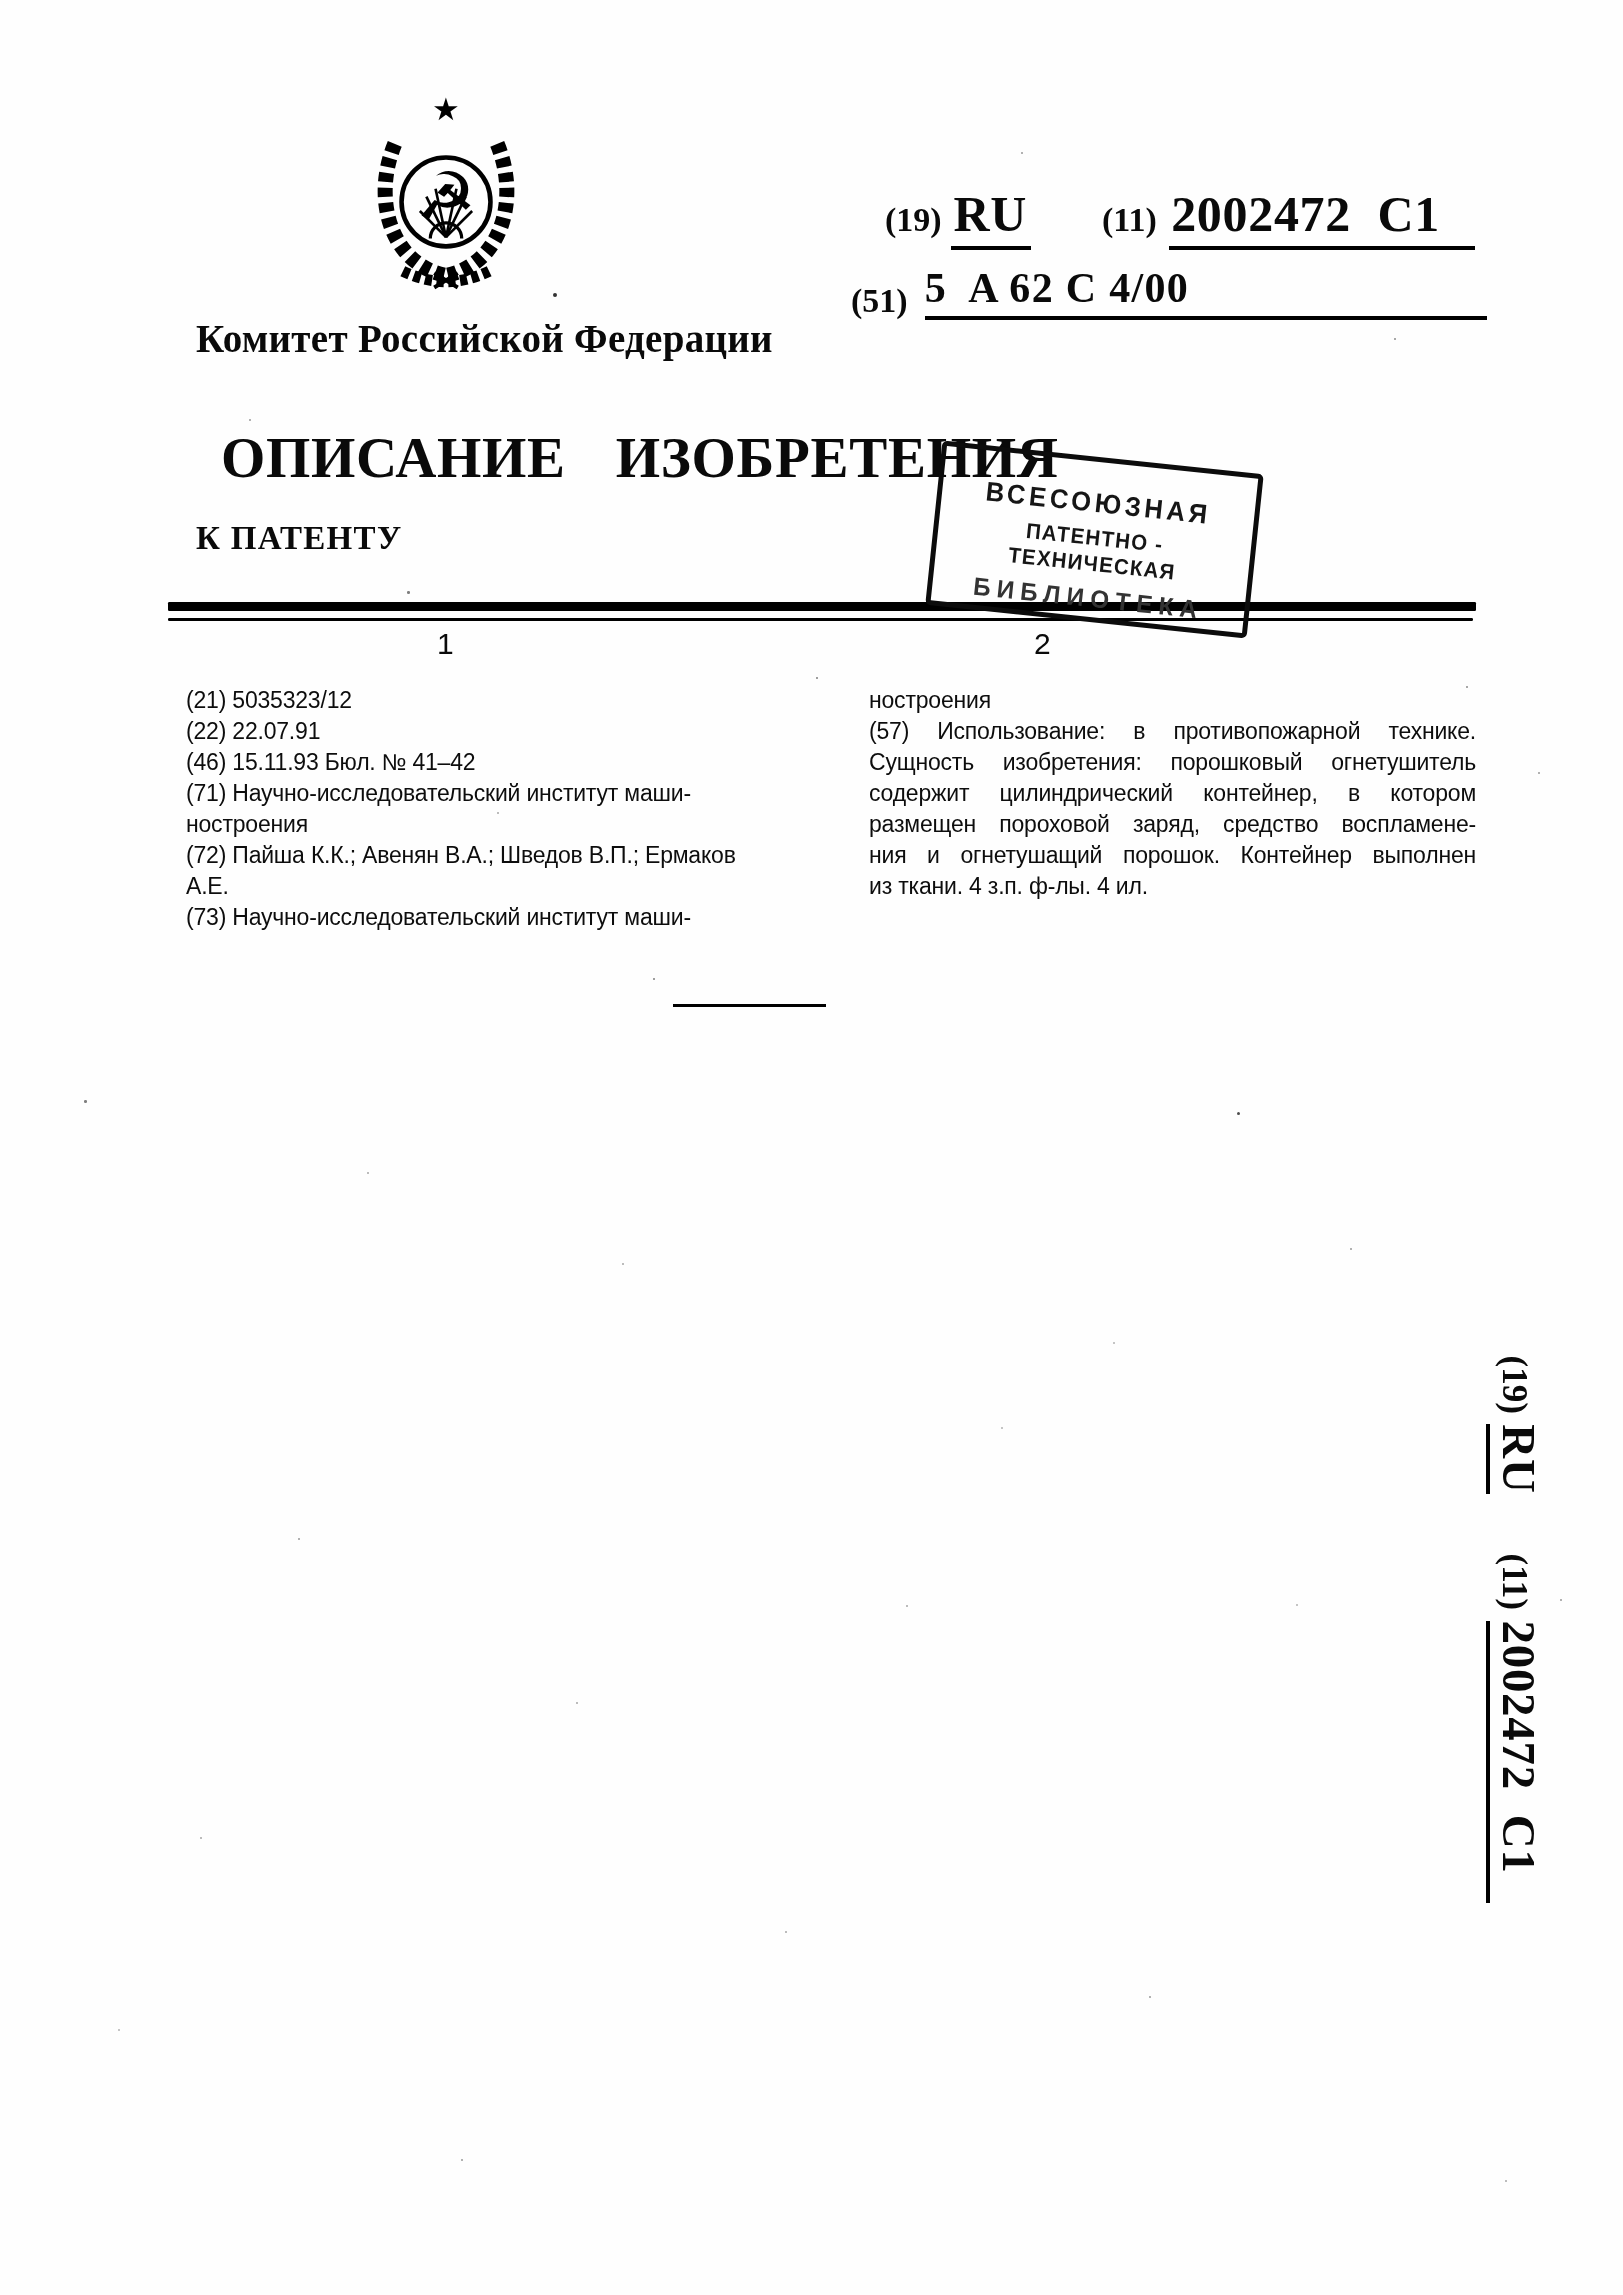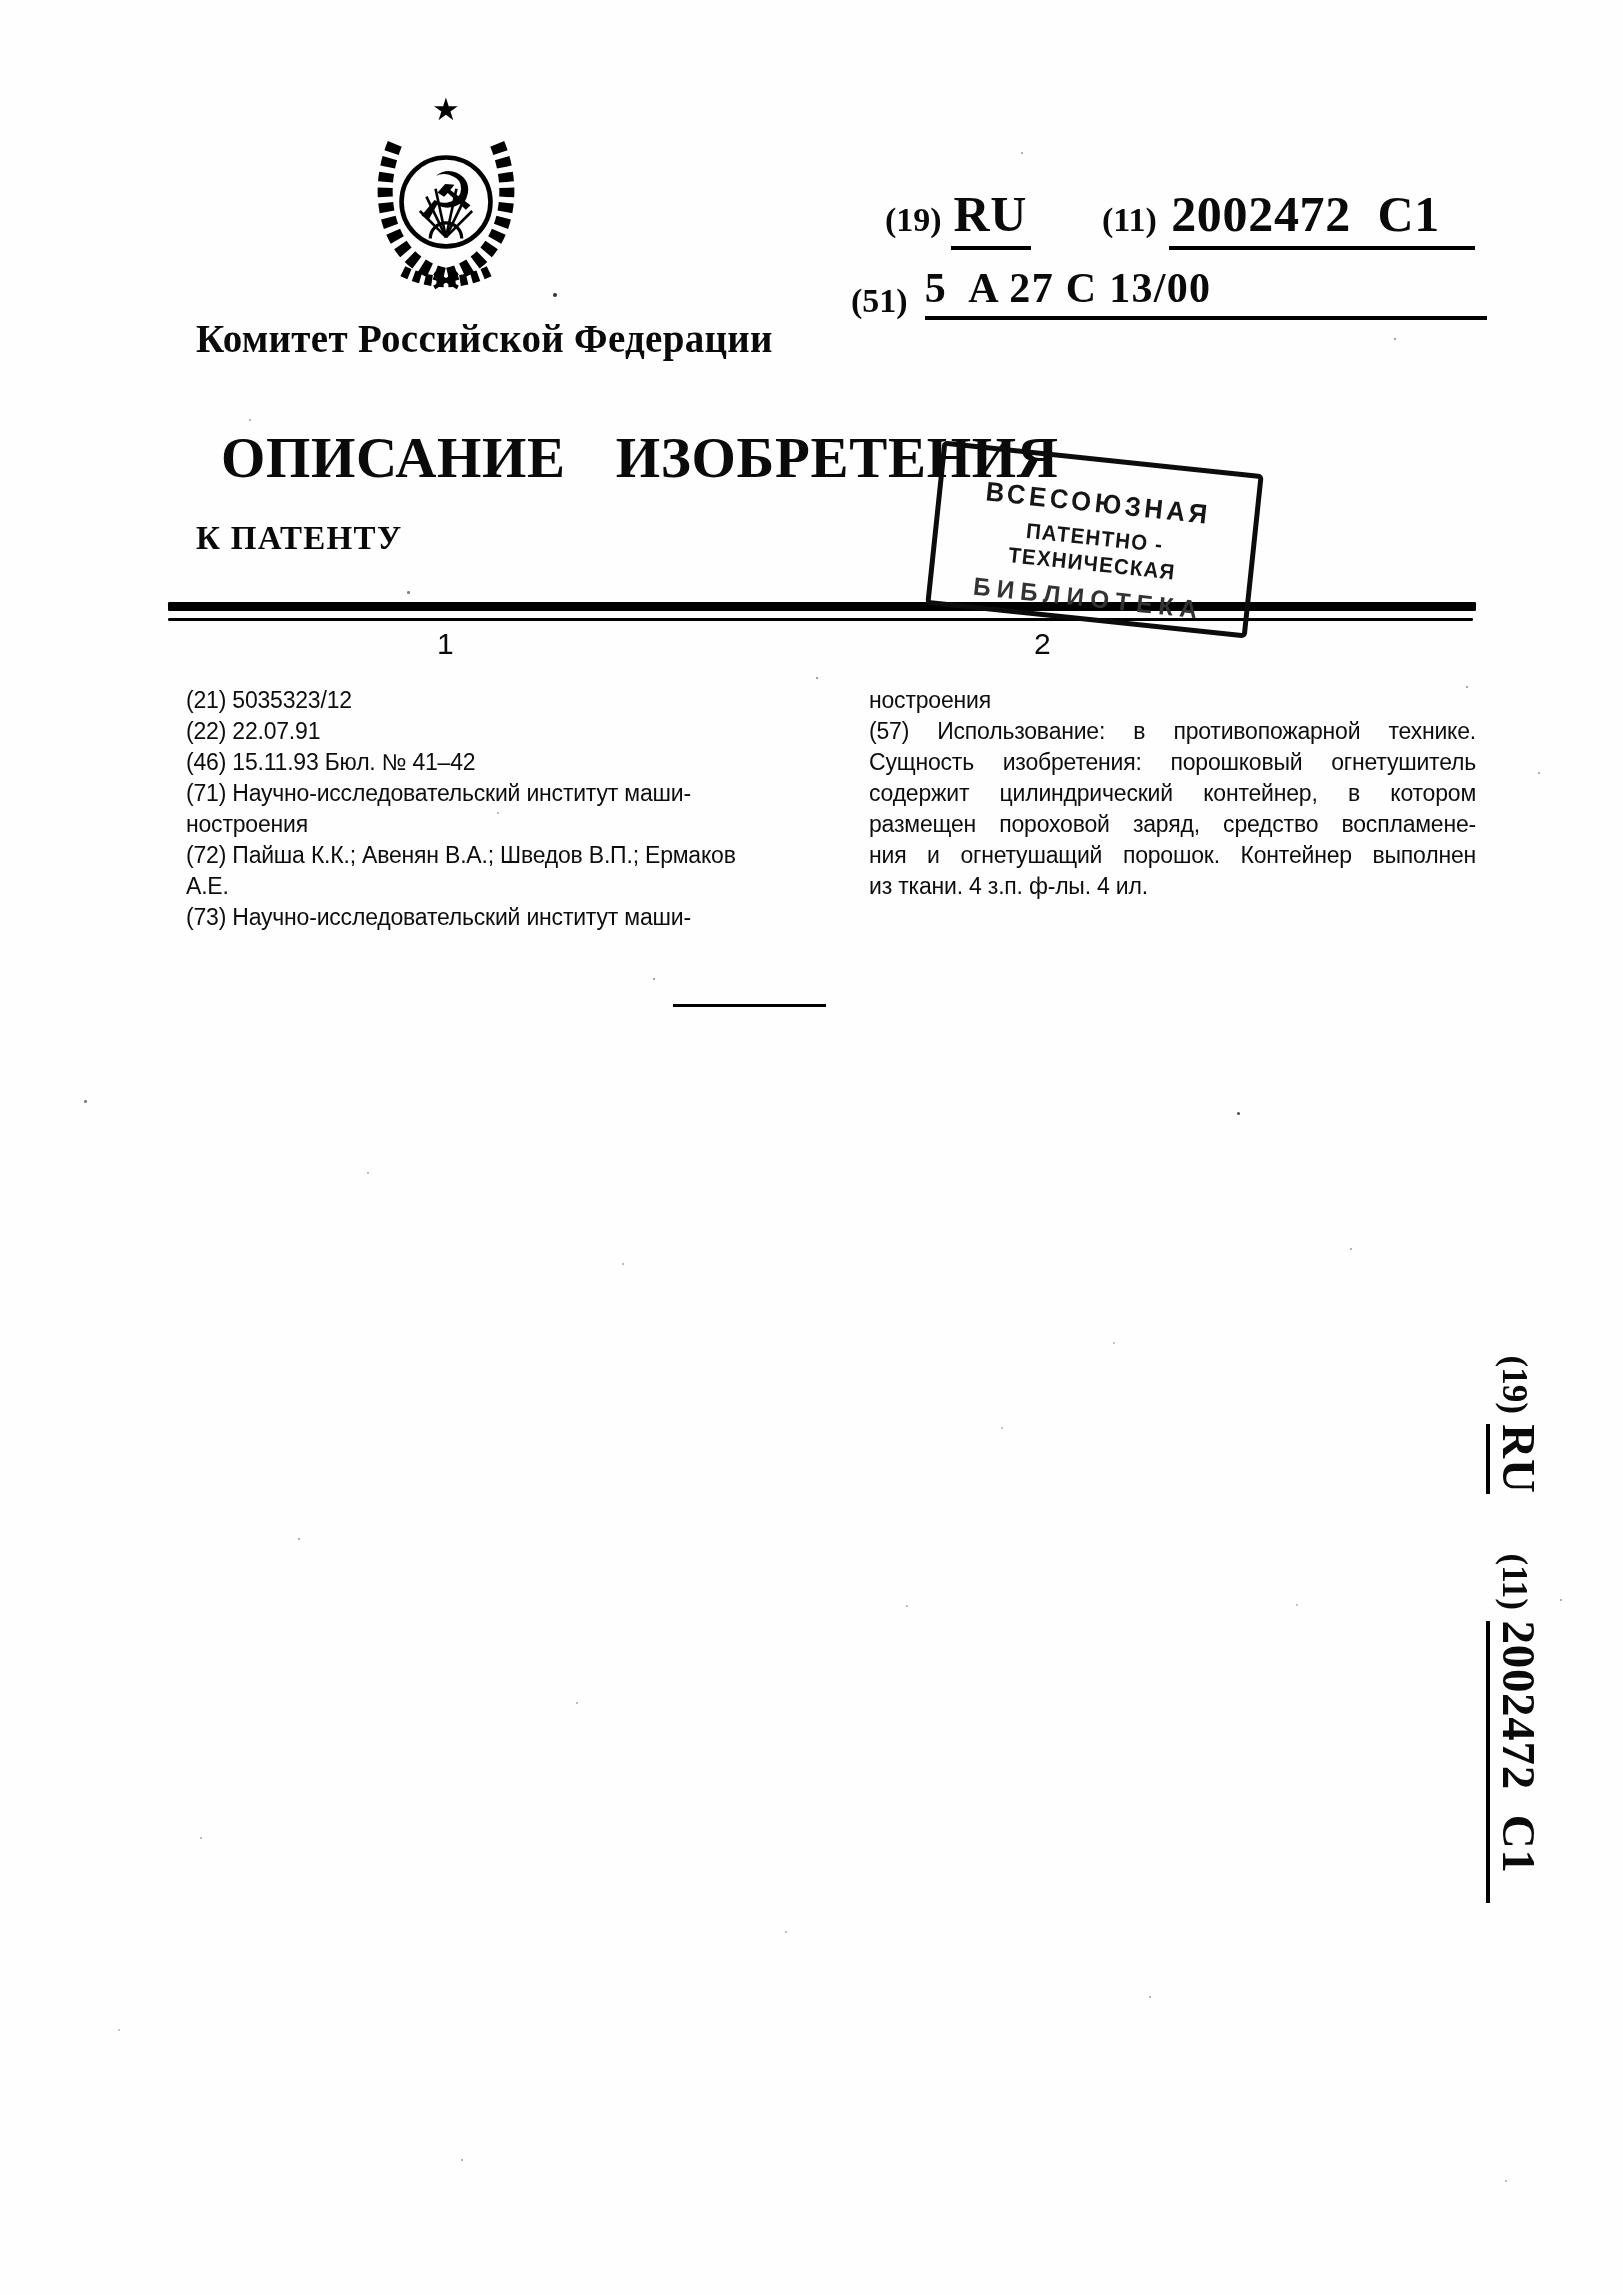--- a/index.html
+++ b/index.html
@@ -108,21 +108,21 @@
 
   <div class="pubrow1">
     <span class="lbl">(19)</span>
     <span class="big u ru">RU</span>
     <span class="lbl m11">(11)</span>
     <span class="big u num">2002472  C1</span>
   </div>
 
   <div class="pubrow2">
     <span class="lbl">(51)</span>
-    <span class="ipc">5  A 27 C 13/00</span>
+    <span class="ipc">5  A 62 C 4/00</span>
   </div>
 
   <div class="doctitle">ОПИСАНИЕ ИЗОБРЕТЕНИЯ</div>
   <div class="docsub">К ПАТЕНТУ</div>
 
   <div class="stamp">
     <div class="l1">ВСЕСОЮЗНАЯ</div>
     <div class="l2">ПАТЕНТНО - ТЕХНИЧЕСКАЯ</div>
     <div class="l3">БИБЛИОТЕКА</div>
   </div>

